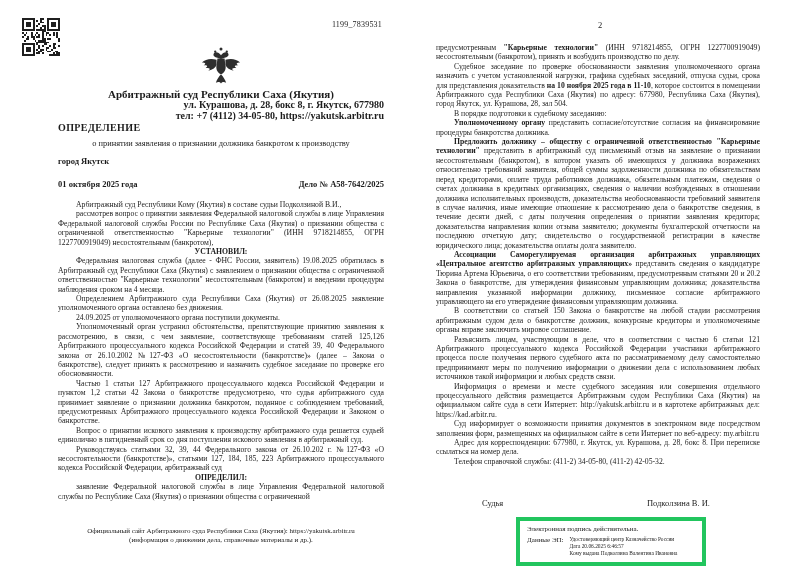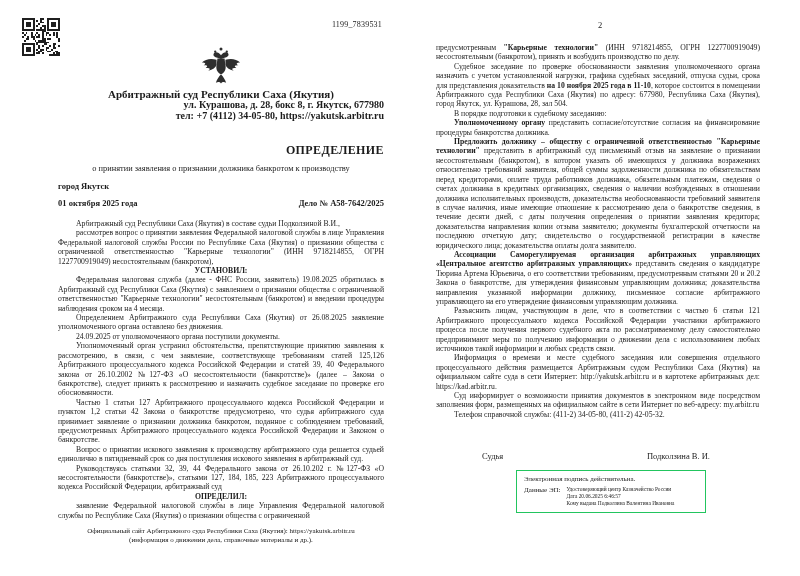--- a/index.html
+++ b/index.html
@@ -9,40 +9,40 @@
   .page { width:400px; height:576px; position:relative; background:#ffffff; }
 
   
   .p1-content { margin:0 16px 0 58px; }
   .qr { position:absolute; left:22px; top:18px; width:38px; height:38px; }
   .qr svg { width:100%; height:100%; }
   .doc-number { position:absolute; top:20px; right:18px; font-size:8px; letter-spacing:.2px; }
   .emblem { width:48px; height:40px; margin:46px auto 3px auto; display:block; }
   .court-name { text-align:center; font-weight:bold; font-size:11px; line-height:11px; }
   .court-line { text-align:right; font-weight:bold; font-size:10px; line-height:10.5px; }
-  .doc-title { text-align:right; font-weight:bold; font-size:12px; letter-spacing:.4px; margin-top:22px; }
+  .doc-title { text-align:left; font-weight:bold; font-size:10px; letter-spacing:.4px; margin-top:1px; }
   .doc-subtitle { text-align:center; font-weight:normal; font-size:8.4px; margin-top:6px; }
   .city { font-weight:bold; font-size:8.5px; margin-top:8px; }
-  .date-row { display:flex; justify-content:space-between; font-weight:bold; font-size:8.5px; margin-top:7px; }
+  .date-row { display:flex; justify-content:space-between; font-weight:bold; font-size:8.5px; margin-top:13px; }
 
   
   .body-text { margin-top:11px; font-size:7.7px; line-height:9.4px; text-align:justify; }
   .body-text p.para { text-indent:18px; }
   .body-text p.noindent { text-indent:0; }
   .body-text p.center { text-align:center; text-indent:0; }
   .b { font-weight:bold; }
 
   .p1-footer { position:absolute; bottom:31px; left:58px; right:16px; text-align:center; font-size:7px; line-height:9px; }
 
   
   .p2-content { margin:0 40px 0 36px; }
   .page-num { text-align:center; font-size:8.5px; padding-top:20px; }
   .p2-body { margin-top:13px; }
   .sig-row { display:flex; justify-content:space-between; font-size:8.5px; margin-top:32px; padding:0 50px 0 46px; }
-  .esign-box { border:1px solid #22c55e; margin:9px 0 0 80px; width:190px; padding:4px 6px 5px 7px; background:#fff; }
+  .esign-box { border:4px solid #22c55e; margin:9px 0 0 80px; width:190px; padding:4px 6px 5px 7px; background:#fff; }
   .esign-valid { font-size:7px; line-height:9px; }
   .esign-data { display:flex; margin-top:2px; }
   .esign-label { font-size:7px; line-height:8px; white-space:nowrap; margin-right:6px; }
   .esign-details { font-size:5.4px; line-height:7px; }
 </style>
 </head>
 <body>
 
 <div class="spread">
 
@@ -194,21 +194,21 @@
       <div class="doc-title">ОПРЕДЕЛЕНИЕ</div>
       <div class="doc-subtitle">о принятии заявления о признании должника банкротом к производству</div>
 
       <div class="city">город Якутск</div>
       <div class="date-row">
         <span>01 октября 2025 года</span>
         <span>Дело № А58-7642/2025</span>
       </div>
 
       <div class="body-text">
-          <p class="para"><span>Арбитражный суд Республики Саха (Якутия) в составе судьи Подколзиной В.И.,</span></p>
+          <p class="para"><span>Арбитражный суд Республики Кому (Якутия) в составе судьи Подколзиной В.И.,</span></p>
           <p class="para"><span>рассмотрев вопрос о принятии заявления Федеральной налоговой службы в лице Управления Федеральной налоговой службы России по Республике Саха (Якутия) о признании общества с ограниченной ответственностью "Карьерные технологии" (ИНН 9718214855, ОГРН 1227700919049) несостоятельным (банкротом),</span></p>
           <p class="para center"><span class="b">УСТАНОВИЛ:</span></p>
           <p class="para"><span>Федеральная налоговая служба (далее - ФНС России, заявитель) 19.08.2025 обратилась в Арбитражный суд Республики Саха (Якутия) с заявлением о признании общества с ограниченной ответственностью "Карьерные технологии" несостоятельным (банкротом) и введении процедуры наблюдения сроком на 4 месяца.</span></p>
           <p class="para"><span>Определением Арбитражного суда Республики Саха (Якутия) от 26.08.2025 заявление уполномоченного органа оставлено без движения.</span></p>
           <p class="para"><span>24.09.2025 от уполномоченного органа поступили документы.</span></p>
           <p class="para"><span>Уполномоченный орган устранил обстоятельства, препятствующие принятию заявления к рассмотрению, в связи, с чем заявление, соответствующе требованиям статей 125,126 Арбитражного процессуального кодекса Российской Федерации и статей 39, 40 Федерального закона от 26.10.2002 №127-ФЗ «О несостоятельности (банкротстве)» (далее – Закона о банкротстве), следует принять к рассмотрению и назначить судебное заседание по проверке его обоснованности.</span></p>
           <p class="para"><span>Частью 1 статьи 127 Арбитражного процессуального кодекса Российской Федерации и пунктом 1,2 статьи 42  Закона о банкротстве предусмотрено, что судья арбитражного суда принимает заявление о признании должника банкротом, поданное с соблюдением требований, предусмотренных Арбитражного процессуального кодекса Российской Федерации  и Законом о банкротстве.</span></p>
           <p class="para"><span>Вопрос о принятии искового заявления к производству арбитражного суда решается судьей единолично в пятидневный срок со дня поступления искового заявления в арбитражный суд.</span></p>
           <p class="para"><span>Руководствуясь статьями 32, 39, 44 Федерального закона от 26.10.202 г. №127-ФЗ «О несостоятельности (банкротстве)», статьями 127, 184, 185, 223 Арбитражного процессуального кодекса Российской Федерации, арбитражный суд</span></p>
           <p class="para center"><span class="b">ОПРЕДЕЛИЛ:</span></p>
@@ -226,23 +226,25 @@
     <div class="page-num">2</div>
 
     <div class="p2-content">
       <div class="body-text p2-body">
           <p class="para noindent"><span>предусмотренным  </span><span class="b">"Карьерные технологии"</span><span>  (ИНН  9718214855,  ОГРН  1227700919049) несостоятельным (банкротом), принять и возбудить производство по делу.</span></p>
           <p class="para"><span>Судебное заседание по проверке обоснованности заявления уполномоченного органа назначить с учетом установленной нагрузки, графика судебных заседаний, отпуска судьи, срока для представления доказательств </span><span class="b">на 10 ноября 2025 года в 11-10</span><span>,  которое состоится в помещении Арбитражного суда Республики Саха (Якутия) по адресу: 677980, Республика Саха (Якутия),  город Якутск, ул. Курашова, 28, зал 504.</span></p>
           <p class="para"><span>В порядке подготовки к судебному заседанию:</span></p>
           <p class="para"><span class="b">Уполномоченному органу</span><span> представить согласие/отсутствие согласия на финансирование процедуры банкротства должника.</span></p>
           <p class="para"><span class="b">Предложить должнику – обществу с ограниченной ответственностью "Карьерные технологии"</span><span> представить в арбитражный суд письменный отзыв на заявление о признании несостоятельным (банкротом), в котором указать об имеющихся у должника возражениях относительно требований заявителя, общей суммы задолженности должника по обязательствам перед кредиторами, оплате труда работников должника, обязательным платежам, сведения о счетах должника в кредитных организациях, сведения о наличии возбужденных в отношении должника исполнительных производств, доказательства необоснованности требований заявителя в случае наличия, иные имеющие отношение к рассмотрению дела о банкротстве сведения, в течение десяти дней,  с даты получения определения о принятии заявления кредитора; доказательства направления копии отзыва заявителю; документы бухгалтерской отчетности на последнюю отчетную дату; свидетельство о государственной регистрации в качестве юридического лица; доказательства оплаты долга заявителю.</span></p>
           <p class="para"><span class="b">Ассоциации Саморегулируемая организация арбитражных управляющих «Центральное агентство арбитражных управляющих»</span><span> представить сведения о кандидатуре Тюрина Артема Юрьевича, о его соответствии требованиям, предусмотренным статьями 20 и 20.2 Закона о банкротстве, для утверждения финансовым управляющим должника; доказательства направления указанной информации должнику, письменное согласие арбитражного управляющего на его утверждение финансовым управляющим должника.</span></p>
+          <p class="para"><span>В соответствии со статьей 150 Закона о банкротстве на любой стадии рассмотрения арбитражным судом дела о банкротстве должник, конкурсные кредиторы и уполномоченные органы вправе заключить мировое соглашение.</span></p>
           <p class="para"><span>Разъяснить лицам, участвующим в деле, что в соответствии с частью 6 статьи 121 Арбитражного процессуального кодекса Российской Федерации участники арбитражного процесса после получения первого судебного акта по рассматриваемому делу самостоятельно предпринимают меры по получению информации о движении дела с использованием любых источников такой информации и любых средств связи.</span></p>
           <p class="para"><span>Информация о времени и месте судебного заседания или совершения отдельного процессуального действия размещается Арбитражным судом Республики Саха (Якутия) на официальном сайте суда в сети Интернет: http://yakutsk.arbitr.ru и в картотеке арбитражных дел: https://kad.arbitr.ru.</span></p>
           <p class="para"><span>Суд информирует о возможности принятия документов в электронном виде посредством заполнения форм, размещенных на официальном сайте в сети Интернет по веб-адресу: my.arbitr.ru</span></p>
+          <p class="para"><span>Адрес для корреспонденции: 677980, г. Якутск, ул. Курашова, д. 28, бокс 8. При переписке  ссылаться на номер дела.</span></p>
           <p class="para"><span>Телефон справочной службы: (411-2) 34-05-80, (411-2) 42-05-32.</span></p>
         </div>
 
       <div class="sig-row">
         <span>Судья</span>
         <span>Подколзина В. И.</span>
       </div>
 
       <div class="esign-box">
         <div class="esign-valid">Электронная подпись действительна.</div>

